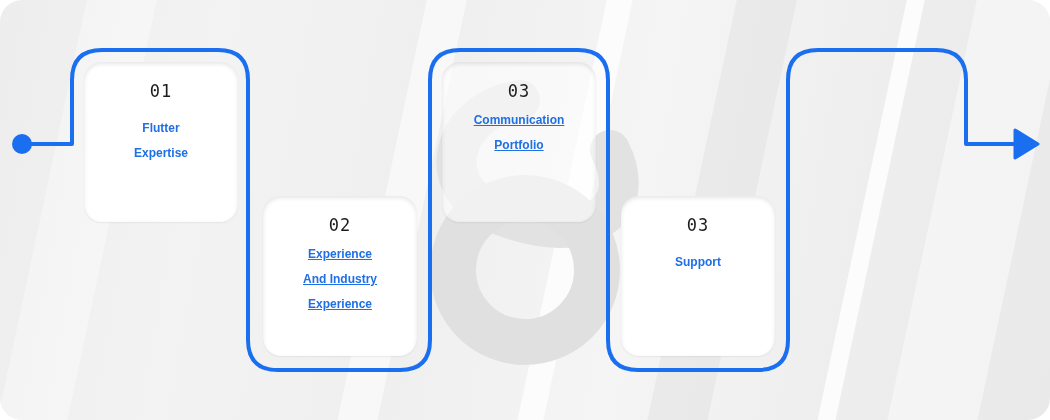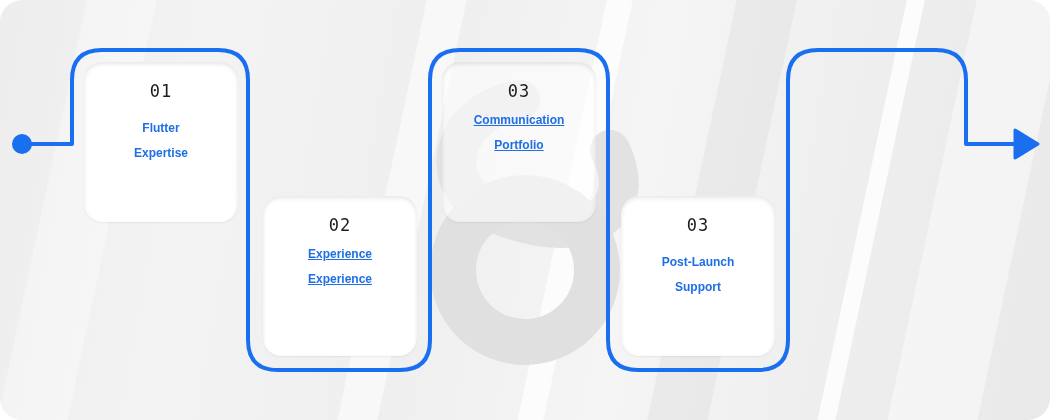--- a/index.html
+++ b/index.html
@@ -66,33 +66,33 @@
     <div class="title">
       <div>Flutter</div>
       <div>Expertise</div>
     </div>
   </div>
 
   <div class="card c2" style="left:263px; top:196px;">
     <div class="num">02</div>
     <div class="title">
       <div>Experience</div>
+      <div>And Industry</div>
       <div>Experience</div>
     </div>
   </div>
 
   <div class="card c3 translucent" style="left:442px; top:62px;">
     <div class="num">03</div>
     <div class="title">
       <div>Communication</div>
       <div>Portfolio</div>
     </div>
   </div>
 
   <div class="card c4" style="left:621px; top:196px;">
     <div class="num">03</div>
     <div class="title">
-      <div>Post-Launch</div>
       <div>Support</div>
     </div>
   </div>
 
 </div>
 
 </body></html>

